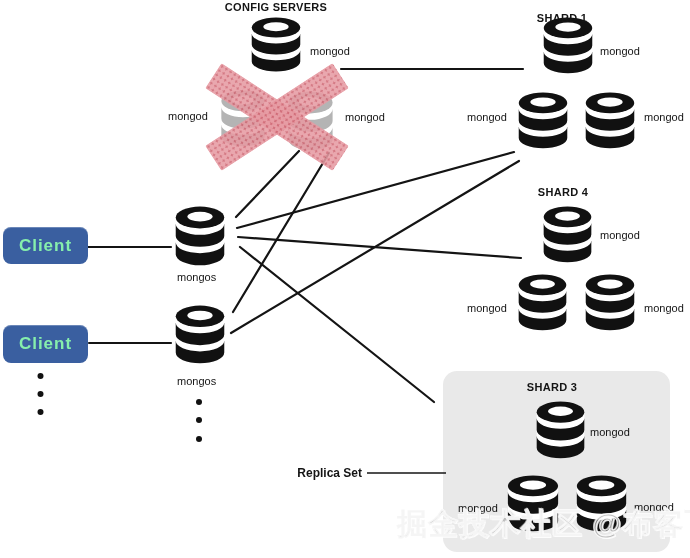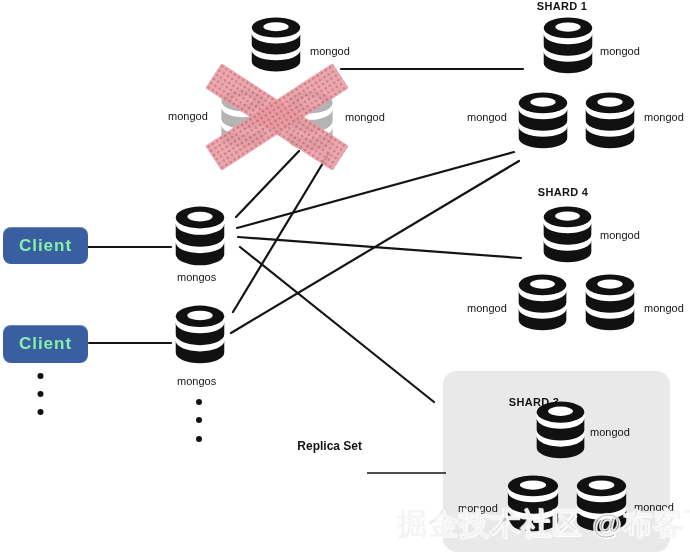--- a/index.html
+++ b/index.html
@@ -75,20 +75,21 @@
       <circle cx="40.5" cy="394" r="3"></circle>
       <circle cx="40.5" cy="412" r="3"></circle>
     </g>
     <g fill="#111">
       <circle cx="199" cy="402" r="3"></circle>
       <circle cx="199" cy="420" r="3"></circle>
       <circle cx="199" cy="439" r="3"></circle>
     </g>
   </svg>
 
+  <div class="abs title" style="left:186px;top:1px;width:180px;">CONFIG SERVERS</div>
   <div class="abs db db-black" style="left:248px;top:17px;width:56px;height:56px;">
       <svg viewBox="0 0 60 53" width="100%" height="100%" preserveAspectRatio="none">
         <path d="M4,10 A26,9.5 0 0 1 56,10 L56,42 A26,9.5 0 0 1 4,42 Z" fill="#fff"></path>
         <g fill="currentColor">
           <ellipse cx="30" cy="10" rx="26" ry="9.5"></ellipse>
           <path d="M4,15.5 A26,9.5 0 0 0 56,15.5 L56,26 A26,9.5 0 0 1 4,26 Z"></path>
           <path d="M4,31.5 A26,9.5 0 0 0 56,31.5 L56,42 A26,9.5 0 0 1 4,42 Z"></path>
         </g>
         <ellipse cx="30" cy="9.2" rx="13.5" ry="4.2" fill="#fff"></ellipse>
       </svg>
@@ -116,21 +117,21 @@
         <ellipse cx="30" cy="9.2" rx="13.5" ry="4.2" fill="#fff"></ellipse>
       </svg>
     </div>
   <span class="abs lbl" style="left:168px;top:110px;">mongod</span>
   <span class="abs lbl" style="left:345px;top:111px;">mongod</span>
   <div class="abs xwrap">
     <div class="xbar a"></div>
     <div class="xbar b"></div>
   </div>
 
-  <div class="abs title" style="left:507px;top:0;width:110px;">SHARD 1</div>
+  <div class="abs title" style="left:507px;top:12px;width:110px;">SHARD 1</div>
   <div class="abs db db-black" style="left:540px;top:17px;width:56px;height:58px;">
       <svg viewBox="0 0 60 53" width="100%" height="100%" preserveAspectRatio="none">
         <path d="M4,10 A26,9.5 0 0 1 56,10 L56,42 A26,9.5 0 0 1 4,42 Z" fill="#fff"></path>
         <g fill="currentColor">
           <ellipse cx="30" cy="10" rx="26" ry="9.5"></ellipse>
           <path d="M4,15.5 A26,9.5 0 0 0 56,15.5 L56,26 A26,9.5 0 0 1 4,26 Z"></path>
           <path d="M4,31.5 A26,9.5 0 0 0 56,31.5 L56,42 A26,9.5 0 0 1 4,42 Z"></path>
         </g>
         <ellipse cx="30" cy="9.2" rx="13.5" ry="4.2" fill="#fff"></ellipse>
       </svg>
@@ -192,21 +193,21 @@
           <ellipse cx="30" cy="10" rx="26" ry="9.5"></ellipse>
           <path d="M4,15.5 A26,9.5 0 0 0 56,15.5 L56,26 A26,9.5 0 0 1 4,26 Z"></path>
           <path d="M4,31.5 A26,9.5 0 0 0 56,31.5 L56,42 A26,9.5 0 0 1 4,42 Z"></path>
         </g>
         <ellipse cx="30" cy="9.2" rx="13.5" ry="4.2" fill="#fff"></ellipse>
       </svg>
     </div>
   <span class="abs lbl" style="left:467px;top:302px;">mongod</span>
   <span class="abs lbl" style="left:644px;top:302px;">mongod</span>
 
-  <div class="abs title" style="left:479px;top:381px;width:110px;margin-top:15px;">SHARD 3</div>
+  <div class="abs title" style="left:497px;top:381px;width:110px;">SHARD 3</div>
   <div class="abs db db-black" style="left:533px;top:401px;width:55px;height:59px;">
       <svg viewBox="0 0 60 53" width="100%" height="100%" preserveAspectRatio="none">
         <path d="M4,10 A26,9.5 0 0 1 56,10 L56,42 A26,9.5 0 0 1 4,42 Z" fill="#fff"></path>
         <g fill="currentColor">
           <ellipse cx="30" cy="10" rx="26" ry="9.5"></ellipse>
           <path d="M4,15.5 A26,9.5 0 0 0 56,15.5 L56,26 A26,9.5 0 0 1 4,26 Z"></path>
           <path d="M4,31.5 A26,9.5 0 0 0 56,31.5 L56,42 A26,9.5 0 0 1 4,42 Z"></path>
         </g>
         <ellipse cx="30" cy="9.2" rx="13.5" ry="4.2" fill="#fff"></ellipse>
       </svg>
@@ -258,17 +259,17 @@
         <g fill="currentColor">
           <ellipse cx="30" cy="10" rx="26" ry="9.5"></ellipse>
           <path d="M4,15.5 A26,9.5 0 0 0 56,15.5 L56,26 A26,9.5 0 0 1 4,26 Z"></path>
           <path d="M4,31.5 A26,9.5 0 0 0 56,31.5 L56,42 A26,9.5 0 0 1 4,42 Z"></path>
         </g>
         <ellipse cx="30" cy="9.2" rx="13.5" ry="4.2" fill="#fff"></ellipse>
       </svg>
     </div>
   <span class="abs lbl" style="left:177px;top:375px;">mongos</span>
 
-  <div class="abs replica-lbl" style="left:290px;top:439px;width:72px;">Replica Set</div>
+  <div class="abs replica-lbl" style="left:290px;top:466px;width:72px;">Replica Set</div>
 
   <div class="abs watermark">掘金技术社区 @布客飞龙</div>
 
 </div>
 
 </body></html>

